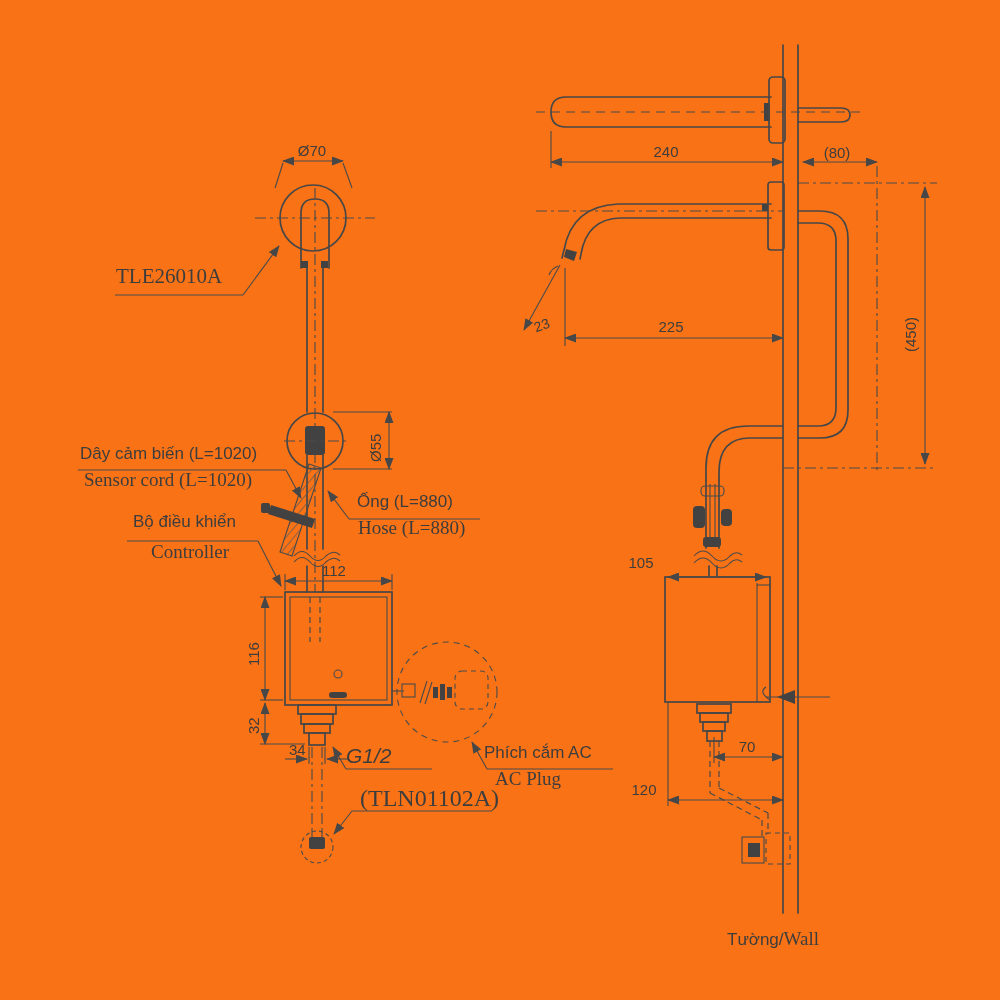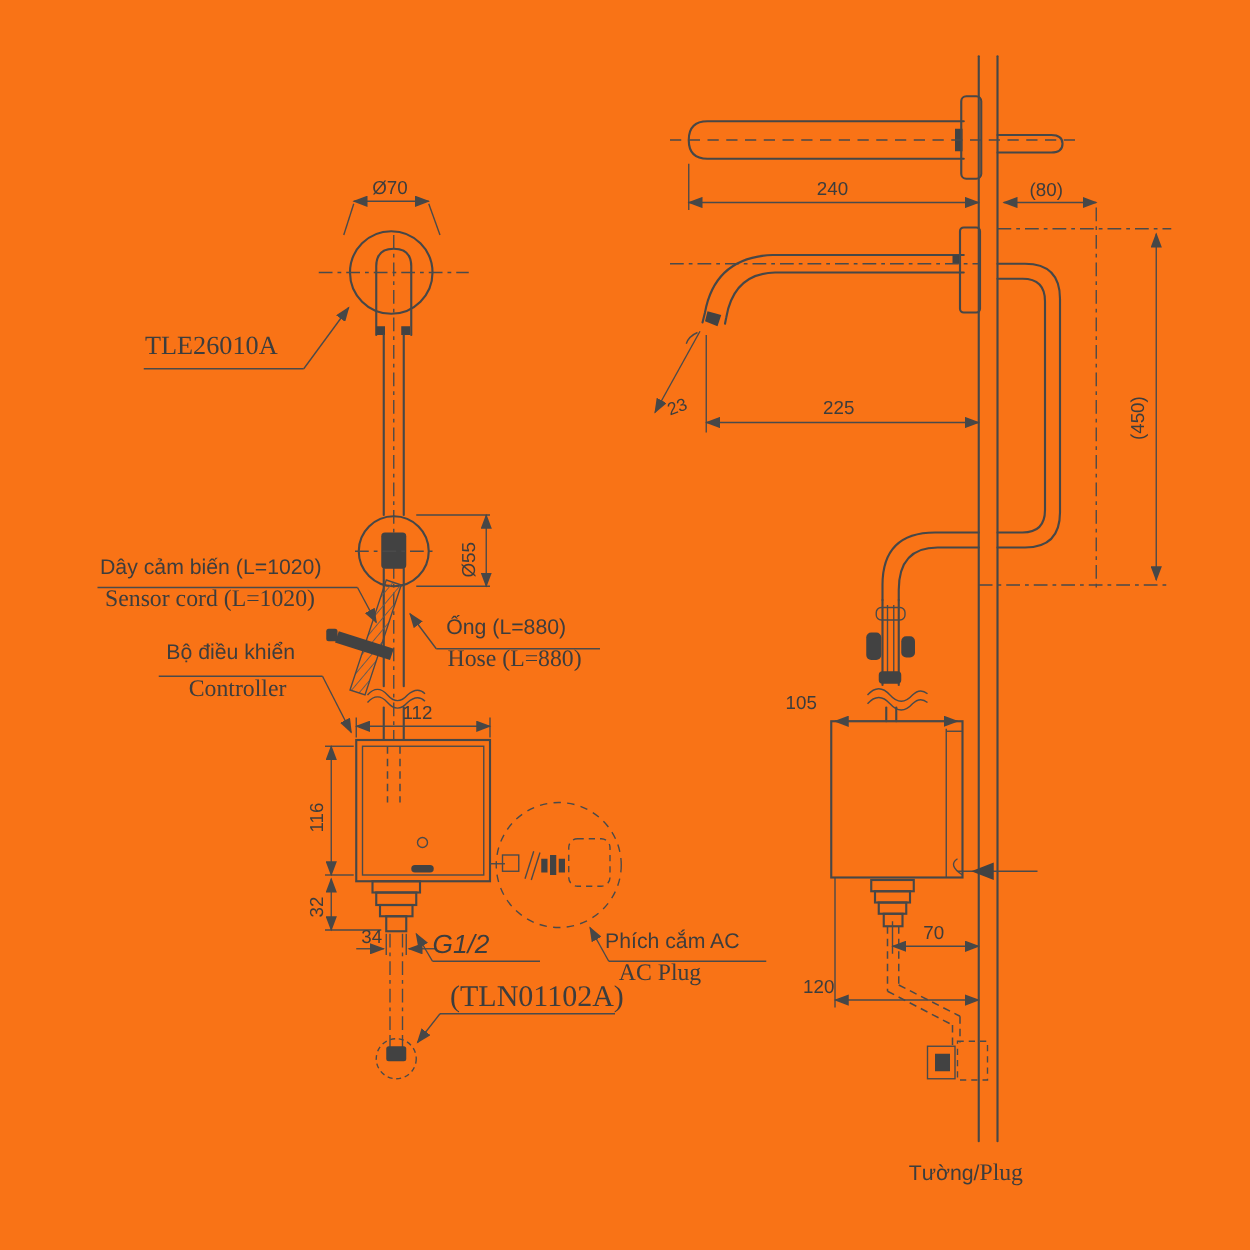--- a/index.html
+++ b/index.html
@@ -302,18 +302,18 @@
   <div class="lbl en" style="left:495px;top:769px;text-align:center;">AC Plug</div>
   <div class="lbl code" style="left:360px;top:786px;font-size:24px;">(TLN01102A)</div>
 
   <div class="lbl dim ctr" style="left:648px;top:144px;width:36px;">240</div>
   <div class="lbl dim ctr" style="left:815px;top:145px;width:44px;">(80)</div>
   <div class="lbl dim ctr" style="left:653px;top:319px;width:36px;">225</div>
   <div class="lbl" style="left:534px;top:318px;font-size:14px;transform:rotate(-20deg);">23</div>
   <div class="lbl dim rot" style="left:903px;top:352px;">(450)</div>
   <div class="lbl dim ctr" style="left:623px;top:555px;width:36px;">105</div>
   <div class="lbl dim ctr" style="left:733px;top:739px;width:28px;">70</div>
-  <div class="lbl dim ctr" style="left:626px;top:782px;width:36px;margin-left:11px;">120</div>
+  <div class="lbl dim ctr" style="left:626px;top:782px;width:36px;">120</div>
   <div class="lbl" style="left:727px;top:929px;">
-    <span class="vi">Tường/</span><span class="en">Plug</span>
+    <span class="vi">Tường/</span><span class="en">Wall</span>
   </div>
 
 </div>
 
 </body></html>

